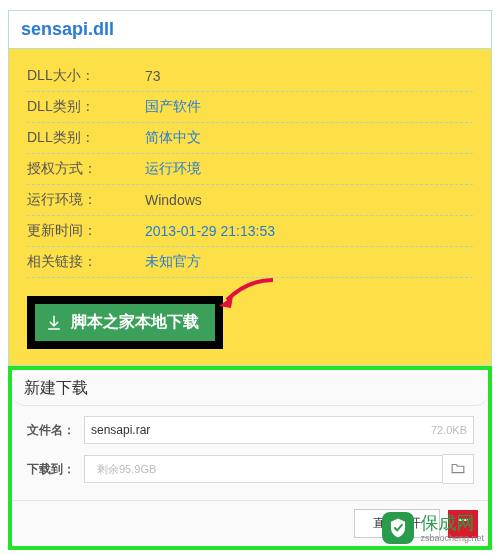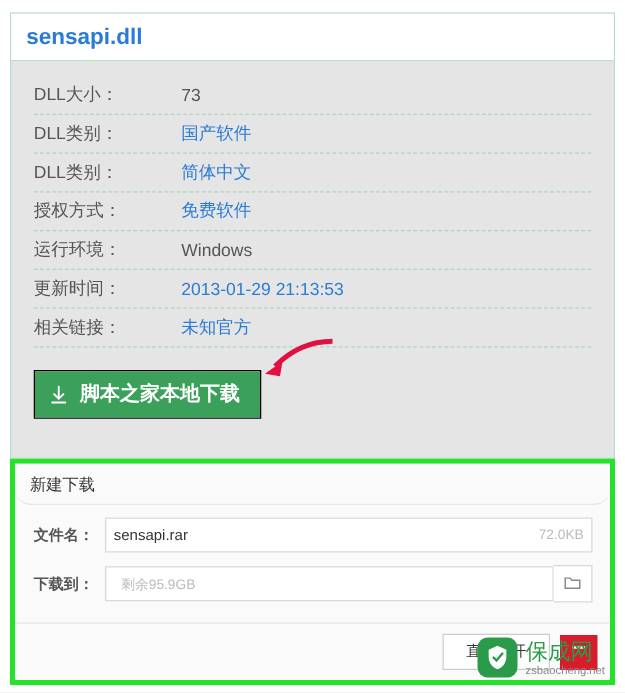--- a/index.html
+++ b/index.html
@@ -6,21 +6,21 @@
   margin: 0;
   padding: 0;
   font-family: "Microsoft YaHei", Arial, sans-serif;
   font-size: 14px;
   background: #fff;
   width: 500px;
 }
 .top-card {
   margin: 10px 8px 0 8px;
   border: 1px solid #b8e0c9;
-  background: #e5e5e5;
+  background: #fde047;
 }
 .title-bar {
   background: #fff;
   padding: 8px 12px;
   color: #2a7bd6;
   font-size: 18px;
   font-weight: bold;
   border-bottom: 1px solid #b8e0c9;
 }
 .info-block {
@@ -49,23 +49,23 @@
 }
 .star {
   width: 16px;
   height: 16px;
   display: inline-block;
   margin-right: 1px;
 }
 .star svg { display:block; }
 .star-txt { font-size: 11px; color:#666; margin-left:2px;}
 .dl-btn-wrap {
-  margin: 10px 18px 31px 18px;
+  margin: 10px 18px 16px 18px;
   display: inline-block;
-  border: 1px solid #000000;
+  border: 8px solid #000000;
   position: relative;
 }
 .dl-btn {
   display: inline-flex;
   align-items: center;
   background: #3aa05a;
   color: #fff;
   font-size: 16px;
   font-weight: bold;
   padding: 8px 16px 8px 10px;
@@ -90,21 +90,21 @@
 .dialog {
   background: #fafafa;
   font-size: 12px;
   display: flex;
   flex-direction: column;
   min-height: 170px;
 }
 .dlg-title {
   padding: 8px 12px 6px 12px;
   color: #333;
-  font-size: 13px;
+  font-size: 16px;
   border-bottom: 1px solid #e6e6e6;
   border-radius: 13px;
 }
 .dlg-body {
   padding: 10px 14px 6px 14px;
   flex: 1;
 }
 .dlg-row {
   display: flex;
   align-items: center;
@@ -233,21 +233,21 @@
       <span class="info-value link">国产软件</span>
     </div>
 
     <div class="info-row">
       <span class="info-label">DLL类别：</span>
       <span class="info-value link">简体中文</span>
     </div>
 
     <div class="info-row">
       <span class="info-label">授权方式：</span>
-      <span class="info-value link">免费软件</span>
+      <span class="info-value link">运行环境</span>
     </div>
 
     <div class="info-row">
       <span class="info-label">运行环境：</span>
       <span class="info-value">Windows</span>
     </div>
 
 
     <div class="info-row">
       <span class="info-label">更新时间：</span>

